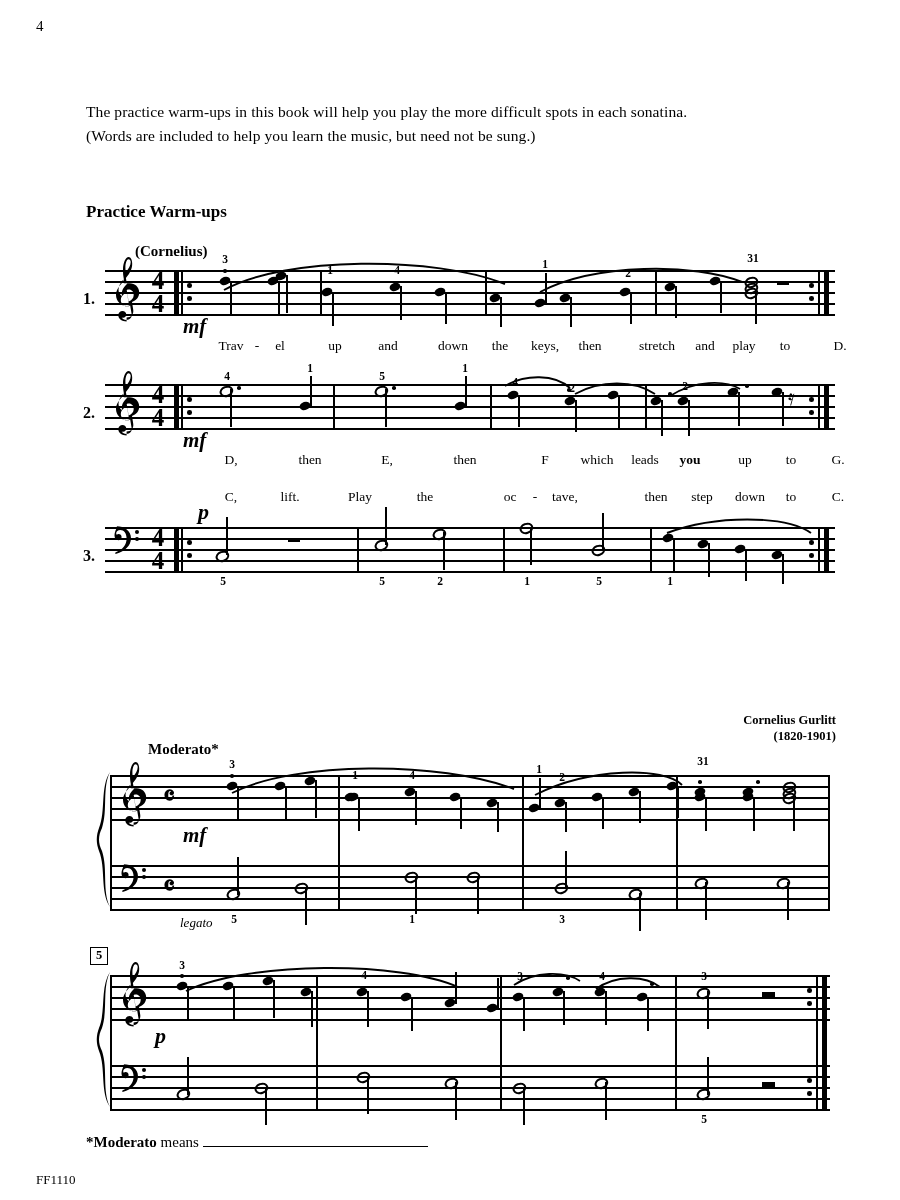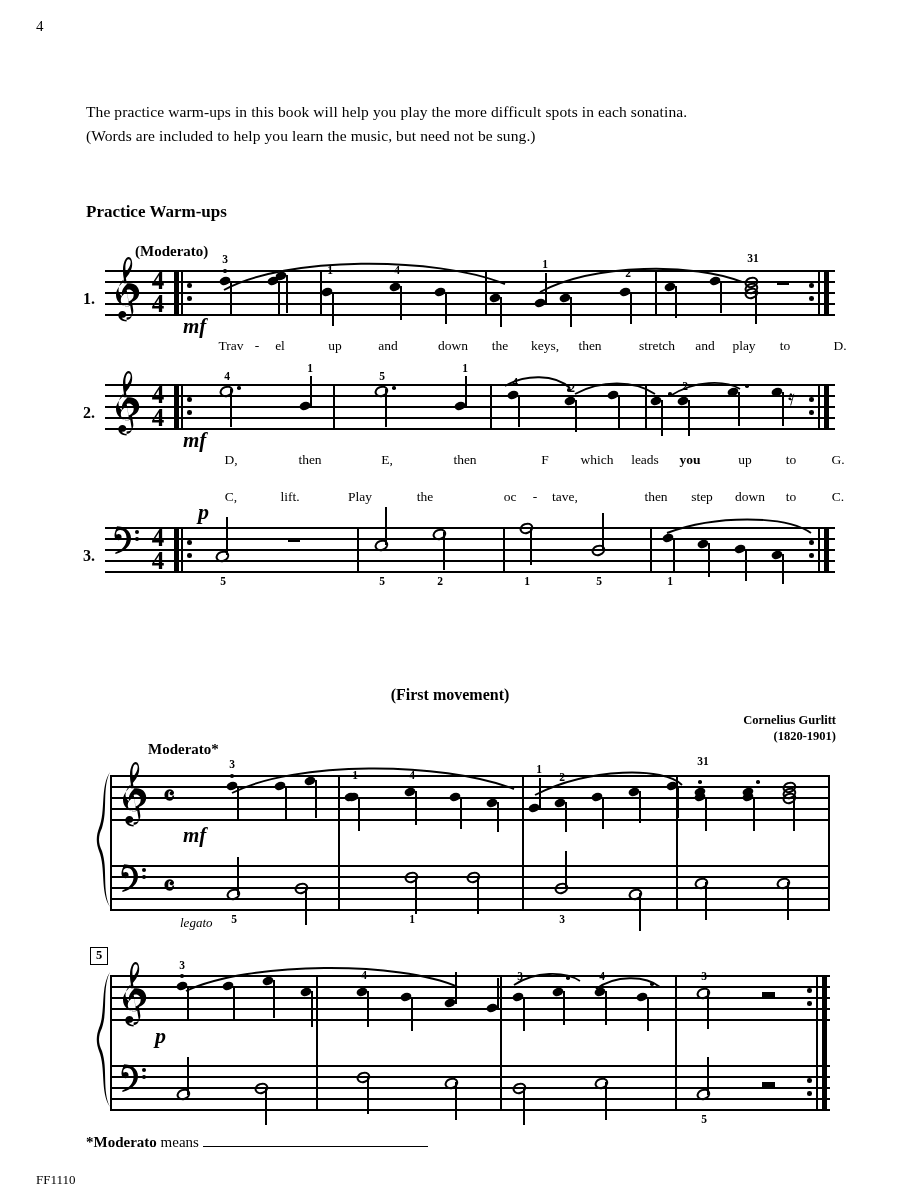--- a/index.html
+++ b/index.html
@@ -66,21 +66,21 @@
 <div class="page">
 
   <div class="pgnum">4</div>
 
   <div class="intro i1">The practice warm-ups in this book will help you play the more difficult spots in each sonatina.</div>
   <div class="intro i2">(Words are included to help you learn the music, but need not be sung.)</div>
 
   <div class="secthead">Practice Warm-ups</div>
 
   <div class="sys" style="left:105px;top:270px;width:730px;height:56px;">
-    <div class="tempo" style="left:30px;top:-27px;">(Moderato)</div>
+    <div class="tempo" style="left:30px;top:-27px;">(Cornelius)</div>
     <div style="position:absolute;left:-22px;top:20px;font-size:16px;font-weight:bold;">1.</div>
 
     <div class="sline" style="top:0px;width:730px;"></div>
     <div class="sline" style="top:11px;width:730px;"></div>
     <div class="sline" style="top:22px;width:730px;"></div>
     <div class="sline" style="top:33px;width:730px;"></div>
     <div class="sline" style="top:44px;width:730px;"></div>
 
     <div class="clef" style="left:6px;top:-13px;">
       <svg width="30" height="72" viewBox="0 0 30 72">
@@ -347,21 +347,20 @@
     <div class="lyr" style="left:405px;top:-38px;">oc</div>
     <div class="lyr" style="left:430px;top:-38px;">-</div>
     <div class="lyr" style="left:460px;top:-38px;">tave,</div>
     <div class="lyr" style="left:551px;top:-38px;">then</div>
     <div class="lyr" style="left:597px;top:-38px;">step</div>
     <div class="lyr" style="left:645px;top:-38px;">down</div>
     <div class="lyr" style="left:686px;top:-38px;">to</div>
     <div class="lyr" style="left:733px;top:-38px;">C.</div>
   </div>
 
-  <div class="worksub">(First movement)</div>
   <div class="composer">
     <div>Cornelius Gurlitt</div>
     <div>(1820-1901)</div>
   </div>
 
   <div class="sys" style="left:110px;top:775px;width:720px;height:145px;">
 
     <div class="tempo" style="left:38px;top:-34px;">Moderato*</div>
 
     <div style="position:absolute;left:-14px;top:-3px;">

